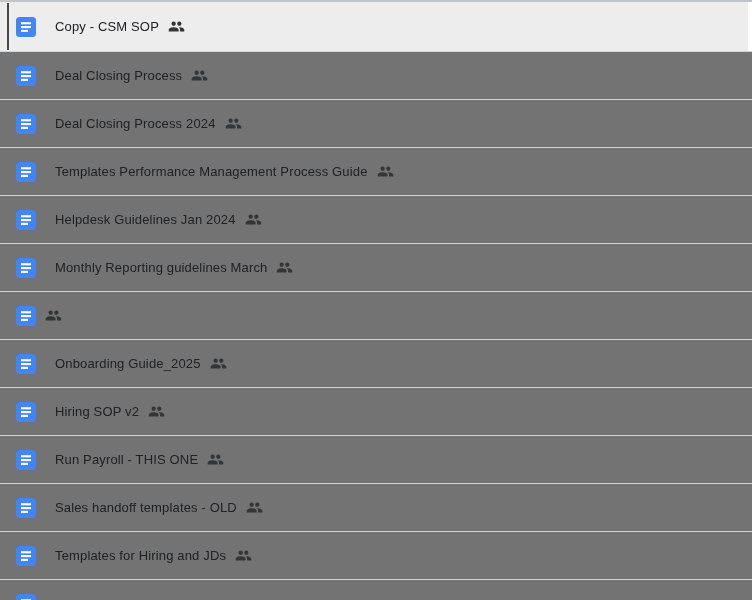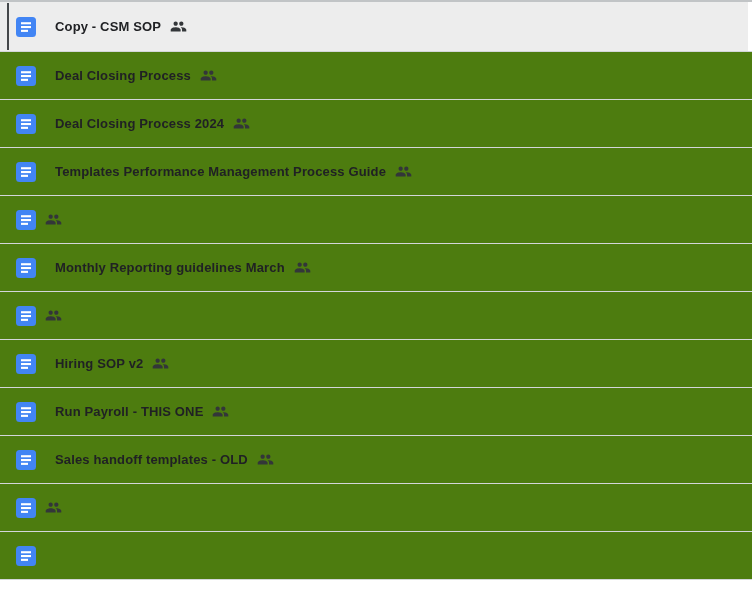--- a/index.html
+++ b/index.html
@@ -14,21 +14,21 @@
     border-top: 2px solid var(--top-border, #c1c4c6);
     overflow: hidden;
   }
   .file-row {
     position: relative;
     display: flex;
     align-items: center;
     height: 48px;
     padding-left: 16px;
     border-bottom: 1px solid var(--divider, #d3d6d9);
-    background: #4d7c0f;
+    background: #737373;
     cursor: pointer;
   }
   .file-row.selected {
     height: 50px;
     background: var(--selected-bg, #ededed);
   }
   .focus-indicator {
     position: absolute;
     left: 7px; top: 1px; bottom: 1px;
     width: 1.5px;
@@ -41,21 +41,21 @@
     right: 0; top: 0;
     width: 4px; height: 100%;
     background: #ffffff;
     display: none;
   }
   .file-row.selected .right-gutter { display: block; }
   .doc-icon { width: 20px; height: 20px; flex: 0 0 20px; }
   .file-title {
     margin-left: 19px;
     font-size: 13px;
-    font-weight: 700;
+    font-weight: 400;
     letter-spacing: 0.15px;
     color: var(--title-color, #202124);
     white-space: nowrap;
   }
   .people-icon {
     margin-left: 9px;
     width: 17px; height: 17px;
     flex: 0 0 17px;
   }
 </style>
@@ -124,20 +124,21 @@
   </div>
 
   <div class="file-row">
 
     <svg class="doc-icon" viewBox="0 0 20 20" aria-hidden="true">
       <rect x="0" y="0" width="20" height="20" rx="3.5" class="doc-bg" fill="#4285f4"></rect>
       <rect x="5" y="5.2" width="10" height="2.1" fill="#ffffff"></rect>
       <rect x="5" y="9" width="10" height="2.1" fill="#ffffff"></rect>
       <rect x="5" y="12.8" width="7" height="2.1" fill="#ffffff"></rect>
     </svg>
+    <span class="file-title">Helpdesk Guidelines Jan 2024</span>
     <svg class="people-icon" viewBox="0 0 24 24" aria-hidden="true">
       <path class="people-path" d="M16 11c1.66 0 2.99-1.34 2.99-3S17.66 5 16 5c-1.66 0-3 1.34-3 3s1.34 3 3 3zm-8 0c1.66 0 2.99-1.34 2.99-3S9.66 5 8 5C6.34 5 5 6.34 5 8s1.34 3 3 3zm0 2c-2.33 0-7 1.17-7 3.5V19h14v-2.5c0-2.33-4.67-3.5-7-3.5zm8 0c-.29 0-.62.02-.97.05 1.16.84 1.97 1.97 1.97 3.45V19h6v-2.5c0-2.33-4.67-3.5-7-3.5z" fill="#333639"></path>
     </svg>
 
   </div>
 
   <div class="file-row">
 
     <svg class="doc-icon" viewBox="0 0 20 20" aria-hidden="true">
       <rect x="0" y="0" width="20" height="20" rx="3.5" class="doc-bg" fill="#4285f4"></rect>
@@ -159,20 +160,34 @@
       <rect x="5" y="5.2" width="10" height="2.1" fill="#ffffff"></rect>
       <rect x="5" y="9" width="10" height="2.1" fill="#ffffff"></rect>
       <rect x="5" y="12.8" width="7" height="2.1" fill="#ffffff"></rect>
     </svg>
     <svg class="people-icon" viewBox="0 0 24 24" aria-hidden="true">
       <path class="people-path" d="M16 11c1.66 0 2.99-1.34 2.99-3S17.66 5 16 5c-1.66 0-3 1.34-3 3s1.34 3 3 3zm-8 0c1.66 0 2.99-1.34 2.99-3S9.66 5 8 5C6.34 5 5 6.34 5 8s1.34 3 3 3zm0 2c-2.33 0-7 1.17-7 3.5V19h14v-2.5c0-2.33-4.67-3.5-7-3.5zm8 0c-.29 0-.62.02-.97.05 1.16.84 1.97 1.97 1.97 3.45V19h6v-2.5c0-2.33-4.67-3.5-7-3.5z" fill="#333639"></path>
     </svg>
 
   </div>
 
+  <div class="file-row">
+
+    <svg class="doc-icon" viewBox="0 0 20 20" aria-hidden="true">
+      <rect x="0" y="0" width="20" height="20" rx="3.5" class="doc-bg" fill="#4285f4"></rect>
+      <rect x="5" y="5.2" width="10" height="2.1" fill="#ffffff"></rect>
+      <rect x="5" y="9" width="10" height="2.1" fill="#ffffff"></rect>
+      <rect x="5" y="12.8" width="7" height="2.1" fill="#ffffff"></rect>
+    </svg>
+    <span class="file-title">Onboarding Guide_2025</span>
+    <svg class="people-icon" viewBox="0 0 24 24" aria-hidden="true">
+      <path class="people-path" d="M16 11c1.66 0 2.99-1.34 2.99-3S17.66 5 16 5c-1.66 0-3 1.34-3 3s1.34 3 3 3zm-8 0c1.66 0 2.99-1.34 2.99-3S9.66 5 8 5C6.34 5 5 6.34 5 8s1.34 3 3 3zm0 2c-2.33 0-7 1.17-7 3.5V19h14v-2.5c0-2.33-4.67-3.5-7-3.5zm8 0c-.29 0-.62.02-.97.05 1.16.84 1.97 1.97 1.97 3.45V19h6v-2.5c0-2.33-4.67-3.5-7-3.5z" fill="#333639"></path>
+    </svg>
+
+  </div>
 
   <div class="file-row">
 
     <svg class="doc-icon" viewBox="0 0 20 20" aria-hidden="true">
       <rect x="0" y="0" width="20" height="20" rx="3.5" class="doc-bg" fill="#4285f4"></rect>
       <rect x="5" y="5.2" width="10" height="2.1" fill="#ffffff"></rect>
       <rect x="5" y="9" width="10" height="2.1" fill="#ffffff"></rect>
       <rect x="5" y="12.8" width="7" height="2.1" fill="#ffffff"></rect>
     </svg>
     <span class="file-title">Hiring SOP v2</span>
@@ -213,20 +228,21 @@
   </div>
 
   <div class="file-row">
 
     <svg class="doc-icon" viewBox="0 0 20 20" aria-hidden="true">
       <rect x="0" y="0" width="20" height="20" rx="3.5" class="doc-bg" fill="#4285f4"></rect>
       <rect x="5" y="5.2" width="10" height="2.1" fill="#ffffff"></rect>
       <rect x="5" y="9" width="10" height="2.1" fill="#ffffff"></rect>
       <rect x="5" y="12.8" width="7" height="2.1" fill="#ffffff"></rect>
     </svg>
+    <span class="file-title">Templates for Hiring and JDs</span>
     <svg class="people-icon" viewBox="0 0 24 24" aria-hidden="true">
       <path class="people-path" d="M16 11c1.66 0 2.99-1.34 2.99-3S17.66 5 16 5c-1.66 0-3 1.34-3 3s1.34 3 3 3zm-8 0c1.66 0 2.99-1.34 2.99-3S9.66 5 8 5C6.34 5 5 6.34 5 8s1.34 3 3 3zm0 2c-2.33 0-7 1.17-7 3.5V19h14v-2.5c0-2.33-4.67-3.5-7-3.5zm8 0c-.29 0-.62.02-.97.05 1.16.84 1.97 1.97 1.97 3.45V19h6v-2.5c0-2.33-4.67-3.5-7-3.5z" fill="#333639"></path>
     </svg>
 
   </div>
 
   <div class="file-row no-share">
 
     <svg class="doc-icon" viewBox="0 0 20 20" aria-hidden="true">
       <rect x="0" y="0" width="20" height="20" rx="3.5" class="doc-bg" fill="#4285f4"></rect>

